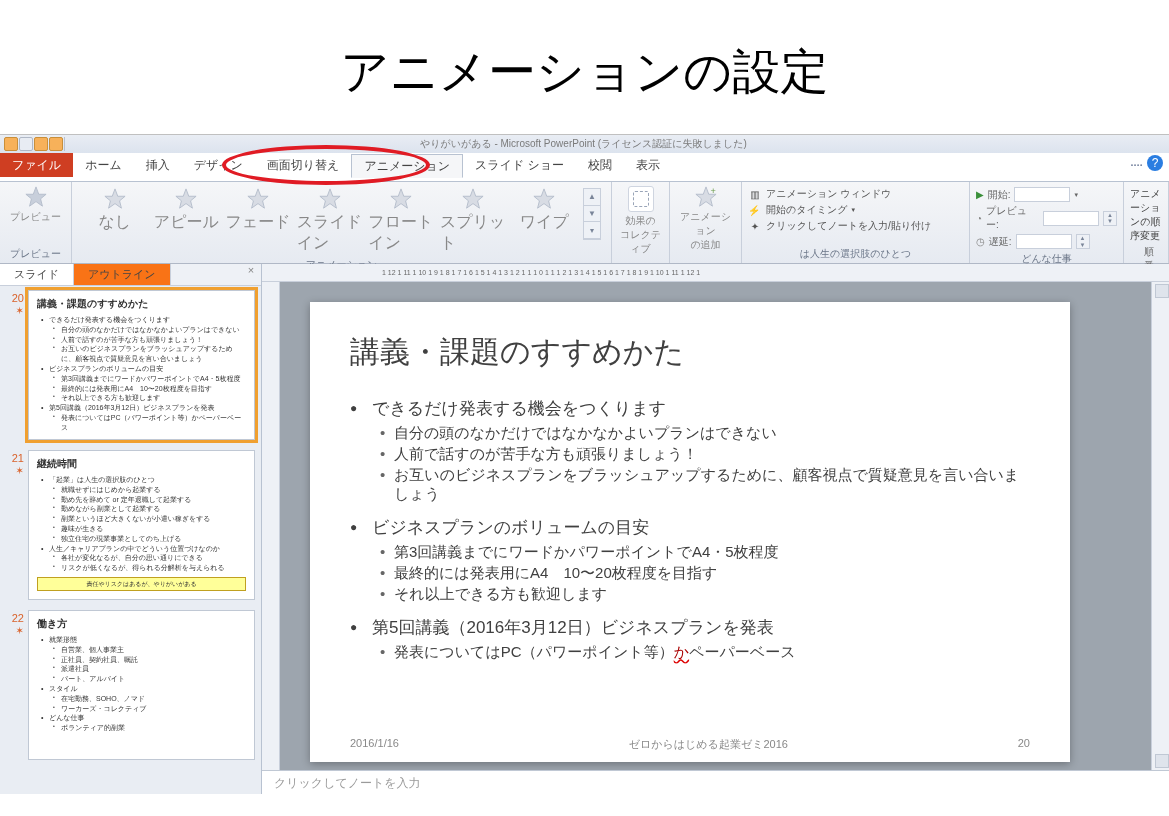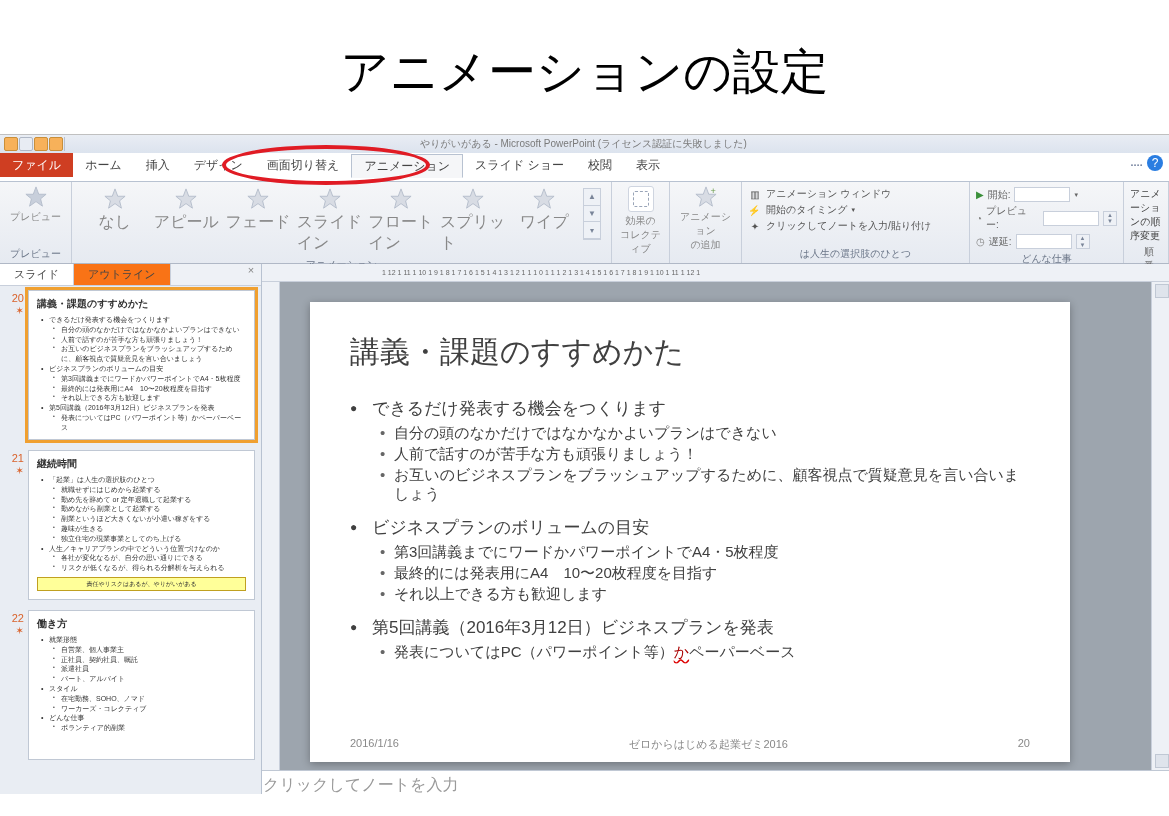--- a/index.html
+++ b/index.html
@@ -76,21 +76,21 @@
   .slide > ul > li{padding-left:22px;position:relative;margin-bottom:6px;font-size:17px}
   .slide > ul > li::before{content:"●";position:absolute;left:0;font-size:12px;top:4px}
   .slide ul ul{margin-top:4px;margin-bottom:12px}
   .slide ul ul li{padding-left:22px;position:relative;font-size:15px;margin-bottom:2px}
   .slide ul ul li::before{content:"•";position:absolute;left:8px;color:#666}
   .slide .redul{color:#a00;text-decoration:underline wavy #d00}
   .slide-footer{position:absolute;bottom:10px;left:40px;right:40px;display:flex;justify-content:space-between;font-size:11px;color:#888}
   .vscroll{width:18px;background:#eef1f6;border-left:1px solid #c8cfdb;position:relative}
   .vscroll::before,.vscroll::after{content:"";position:absolute;left:3px;width:12px;height:12px;background:#dfe4ec;border:1px solid #c0c8d4}
   .vscroll::before{top:2px}.vscroll::after{bottom:2px}
-  .notes{height:24px;background:#fff;border-top:1px solid #c0c8d4;font-size:16px;color:#9a9a9a;padding:4px 1px}
+  .notes{height:24px;background:#fff;border-top:1px solid #c0c8d4;font-size:12px;color:#9a9a9a;padding:4px 12px}
   .star-shape{fill:#d8dce4;stroke:#b4bccb;stroke-width:1}
   .star-shape.big{fill:#c8cfdb}
 </style>
 </head>
 <body>
 
 <h1 class="page-title">アニメーションの設定</h1>
 
 <div class="app">
   <div class="titlebar">

